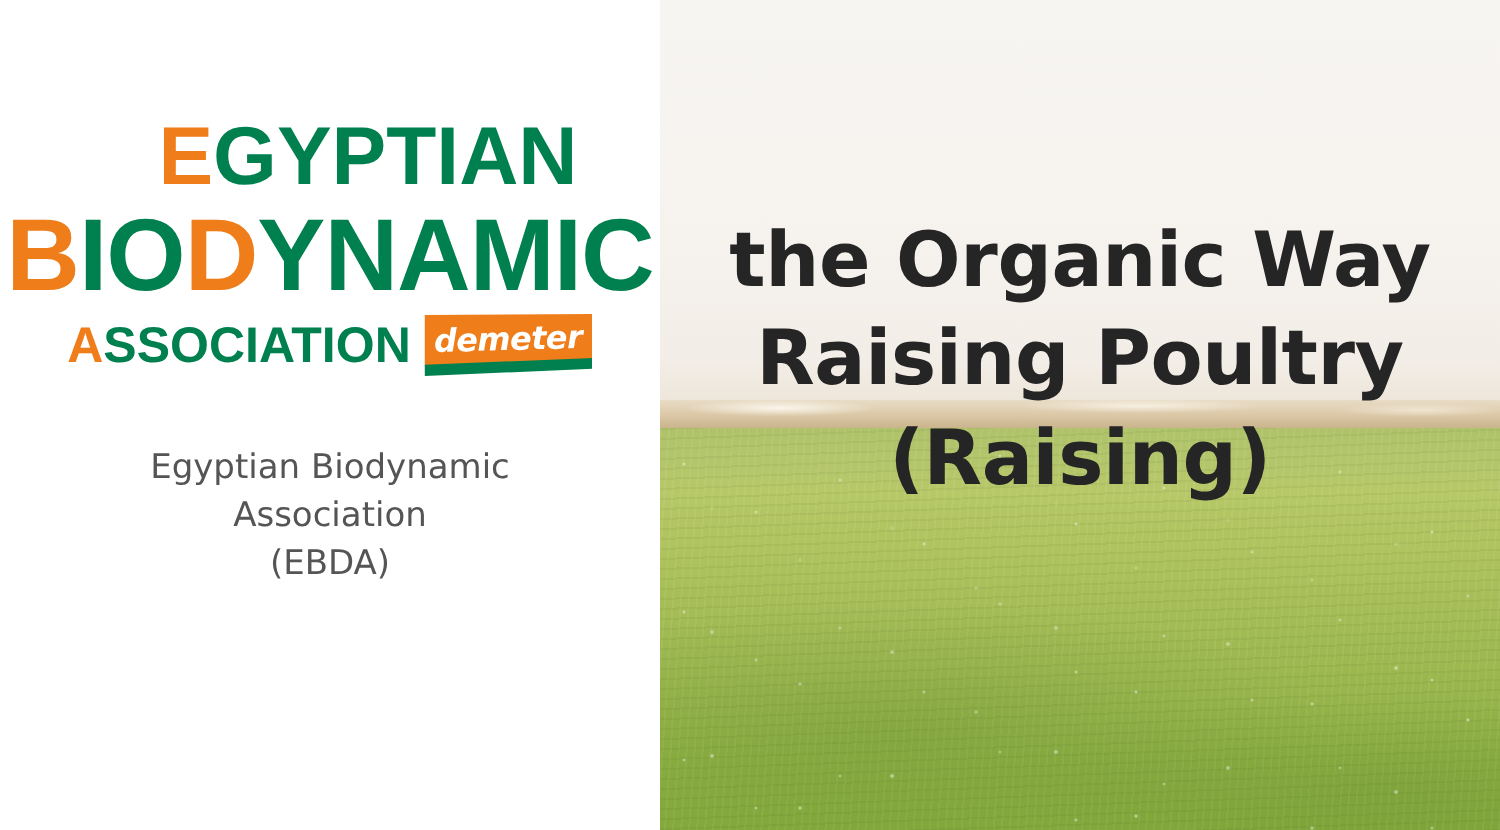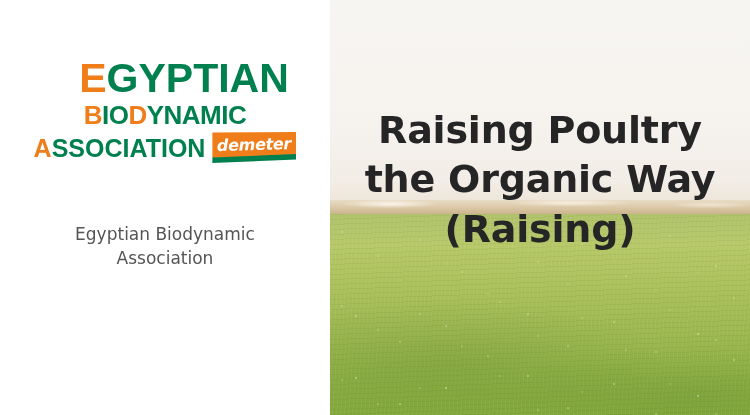--- a/index.html
+++ b/index.html
@@ -50,21 +50,21 @@
     font-family: "Liberation Sans", sans-serif;
     font-weight: bold;
     letter-spacing: -0.5px;
   }
   .logo-line-1 {
     font-size: 41px;
     letter-spacing: 0px;
     margin-left: 38px;
   }
   .logo-line-2 {
-    font-size: 26px;
+    font-size: 51px;
     margin-top: 3px;
     letter-spacing: -0.5px;
   }
   .logo-line-3 {
     font-size: 25px;
     margin-top: 4px;
     display: flex;
     align-items: flex-end;
     letter-spacing: 0px;
   }
@@ -280,35 +280,36 @@
           <span class="demeter-orange"></span>
           <span class="demeter-green"></span>
           <span class="demeter-word">demeter</span>
         </span>
       </span>
     </div>
 
     <div class="caption">
       <span class="caption-line">Egyptian Biodynamic</span>
       <span class="caption-line">Association</span>
+      <span class="caption-line">(EBDA)</span>
     </div>
   </div>
 
   <div class="right-panel">
     <div class="photo">
       <div class="sky"></div>
       <div class="horizon-sand"></div>
       <div class="field">
         <div class="field-texture"></div>
         <div class="field-speckle-a"></div>
         <div class="field-speckle-b"></div>
         <div class="field-shade"></div>
       </div>
     </div>
 
     <div class="headline">
+      <span class="headline-line">the Organic Way</span>
       <span class="headline-line">Raising Poultry</span>
-      <span class="headline-line">the Organic Way</span>
       <span class="headline-line">(Raising)</span>
     </div>
   </div>
 
 </div>
 
 </body></html>

